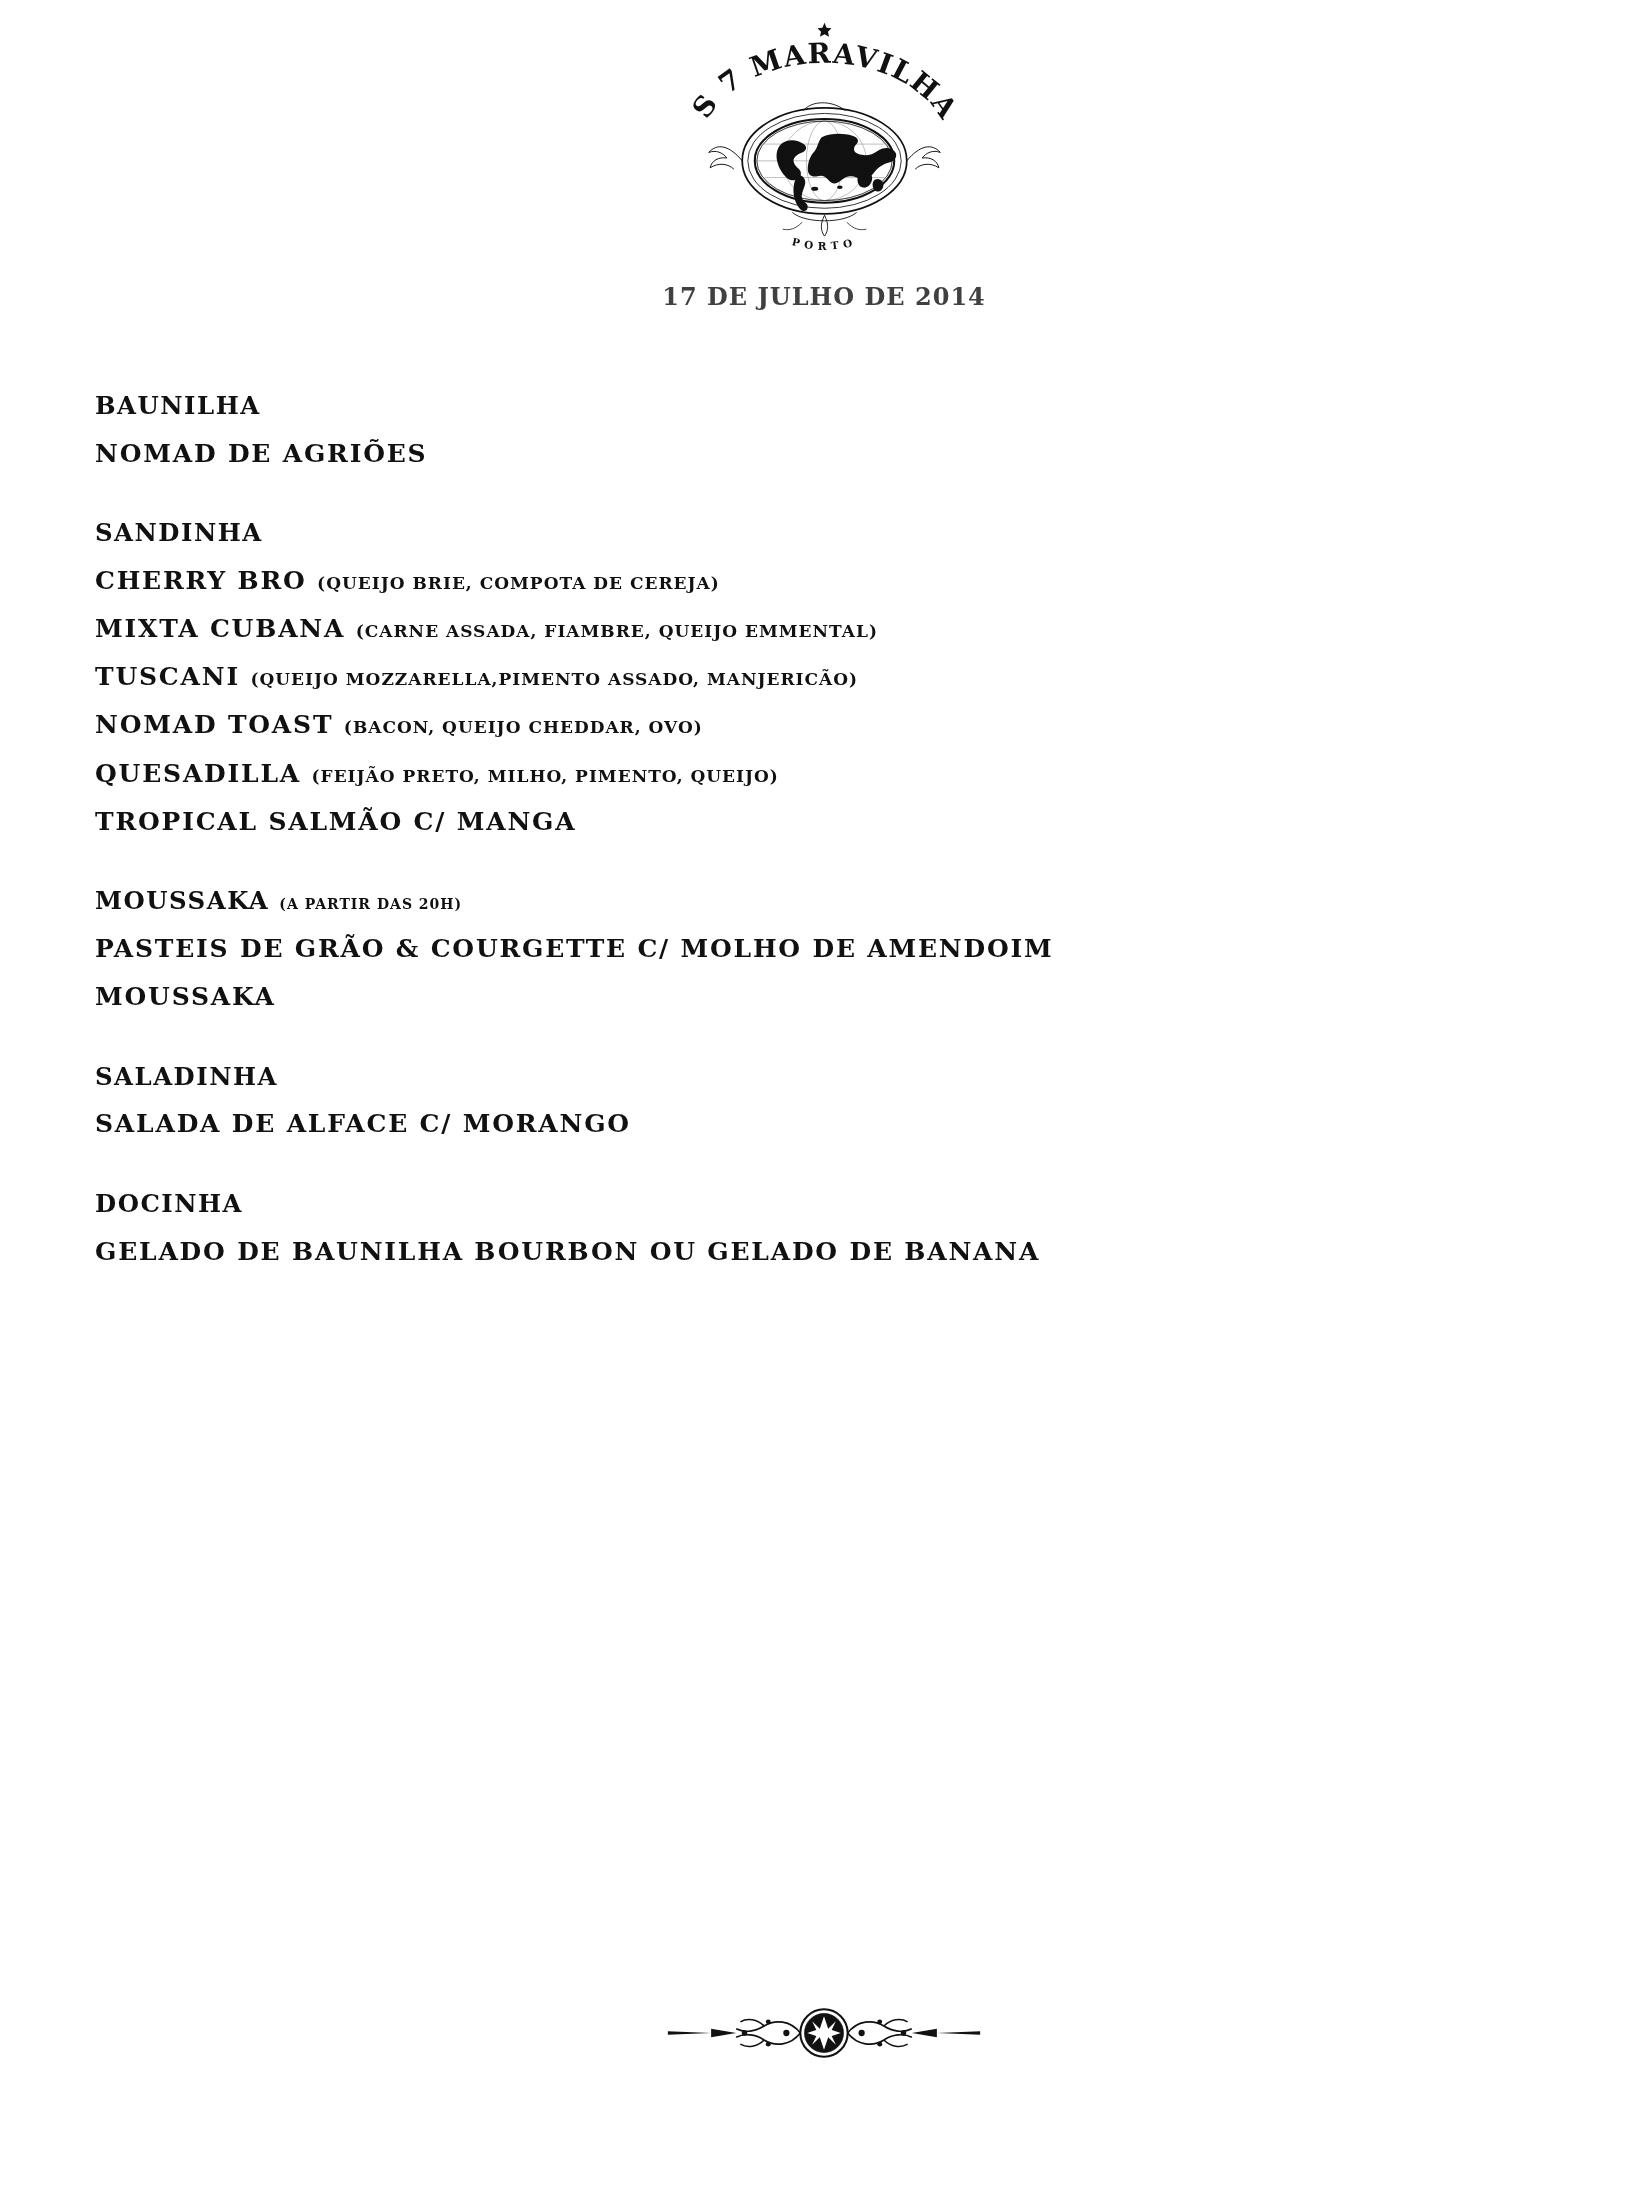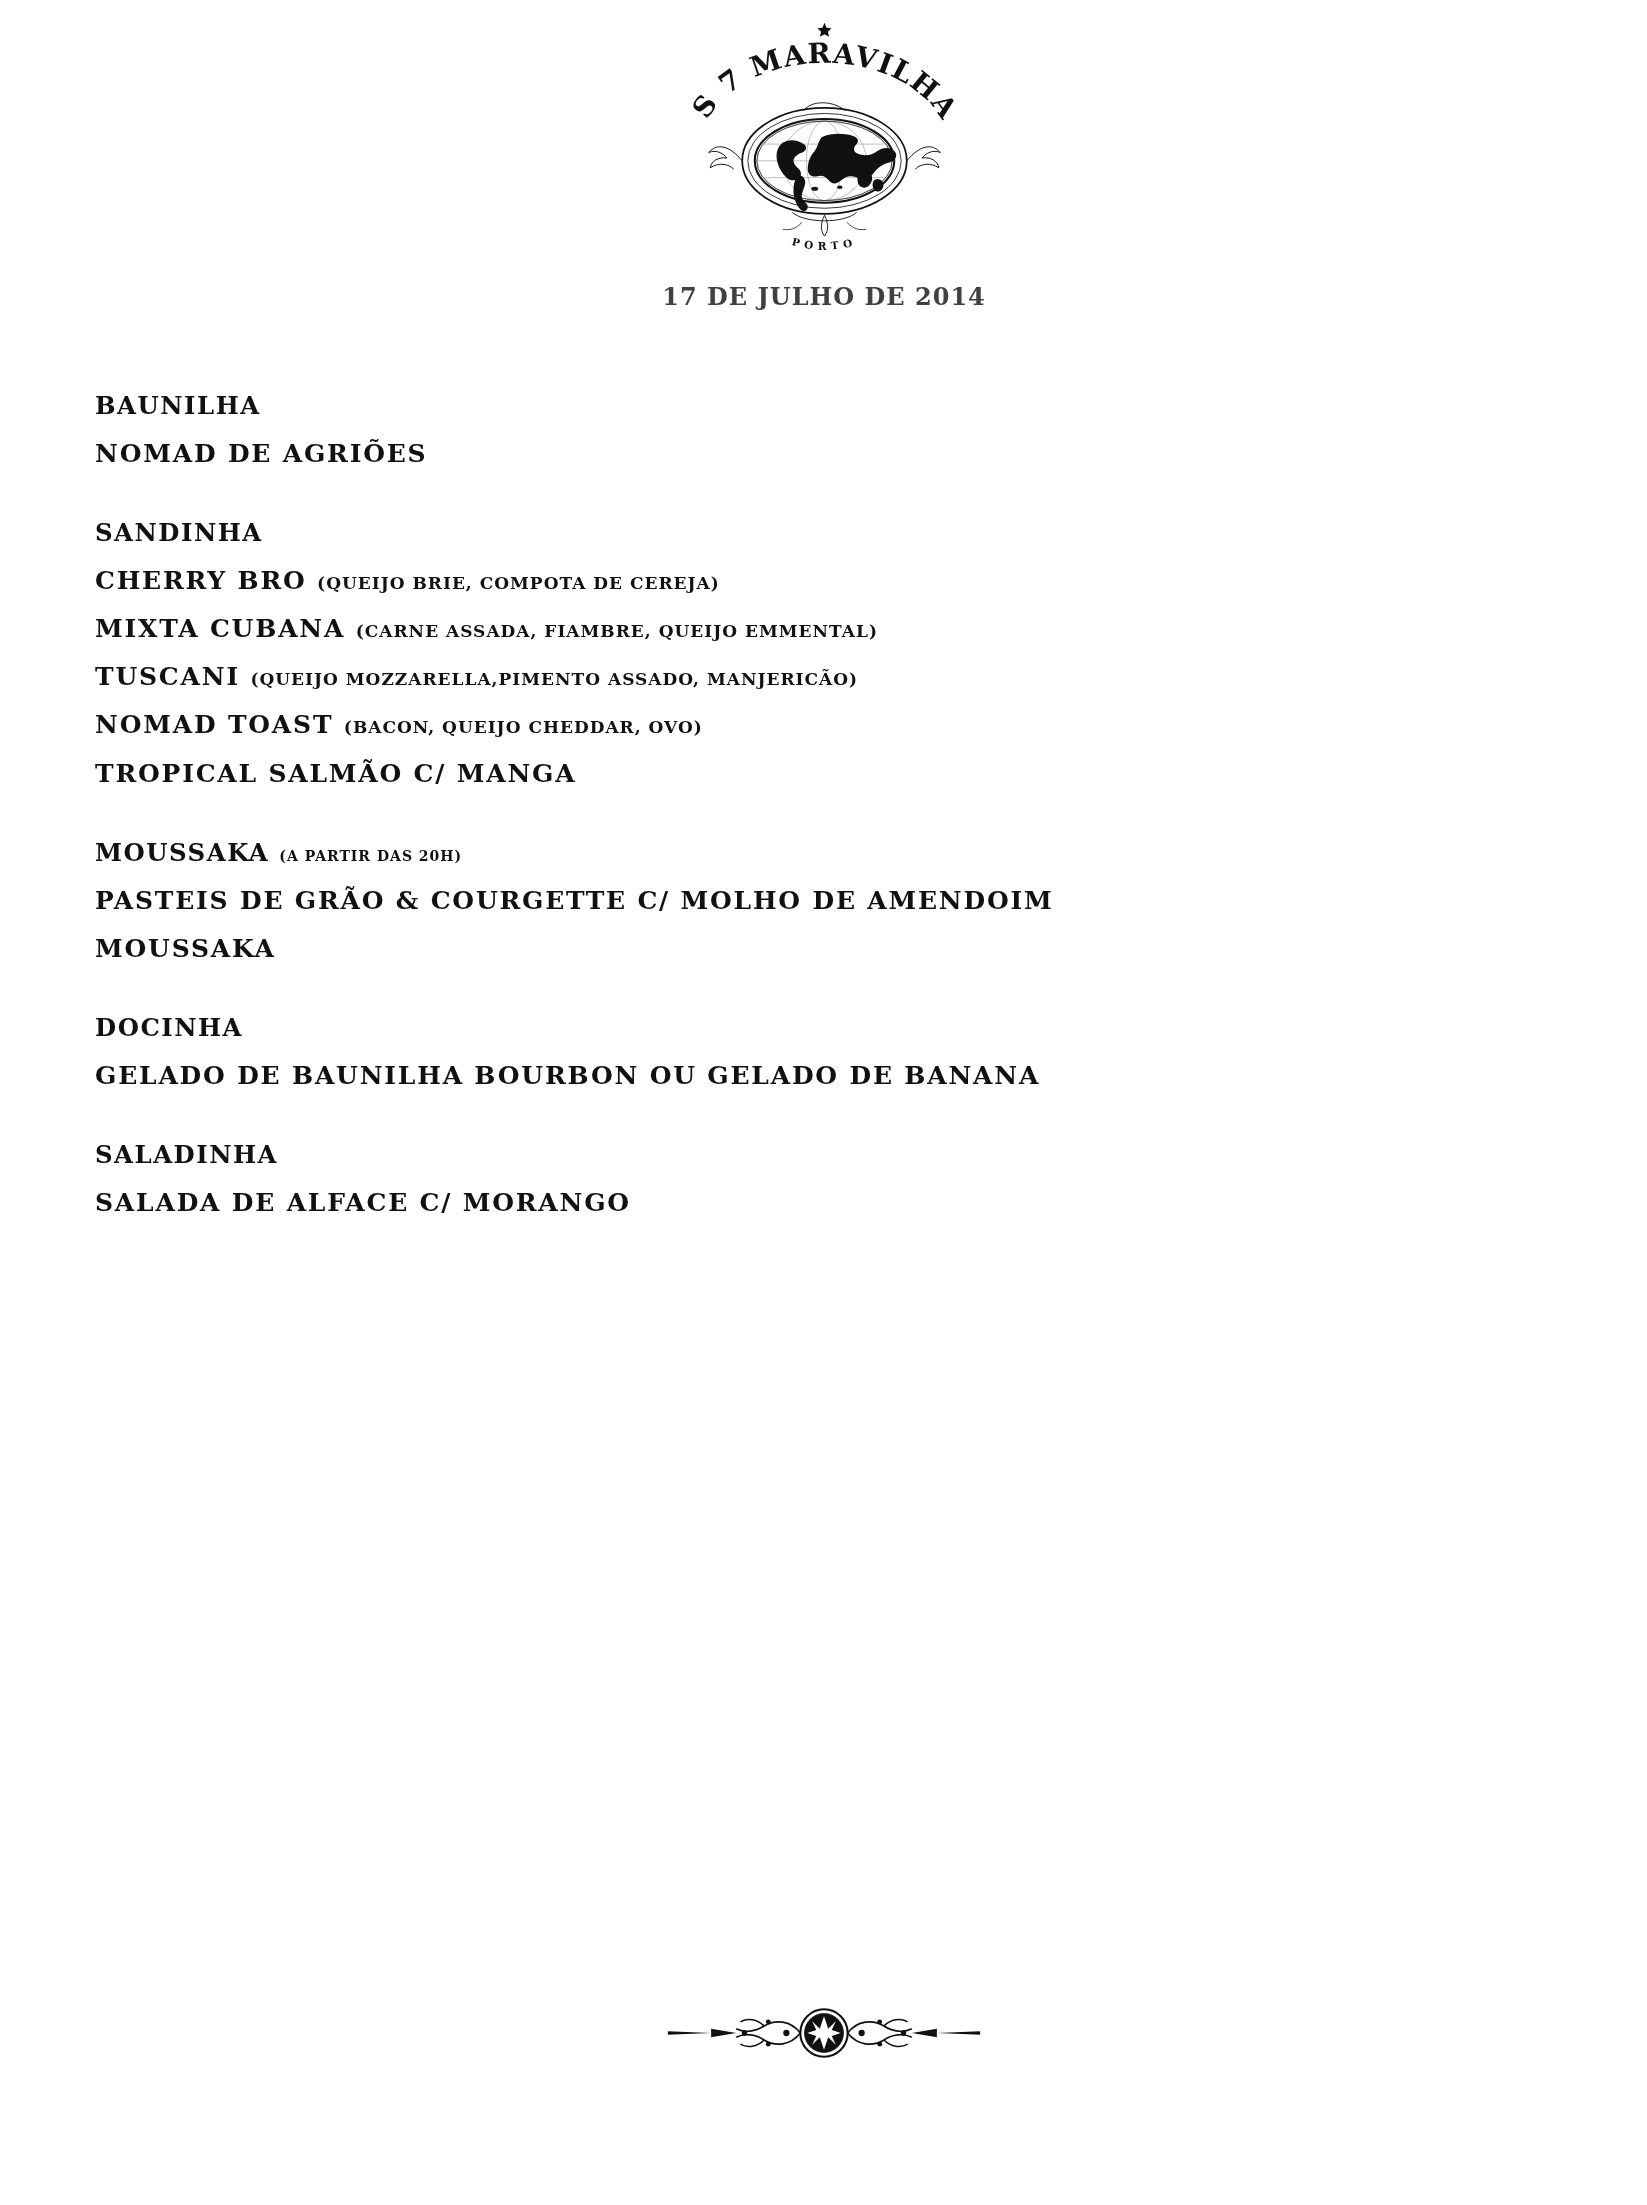--- a/index.html
+++ b/index.html
@@ -188,52 +188,56 @@
     </div>
     <div class="item">
       <span>TUSCANI</span>
       <span class="desc">(QUEIJO MOZZARELLA,PIMENTO ASSADO, MANJERICÃO)</span>
     </div>
     <div class="item">
       <span>NOMAD TOAST</span>
       <span class="desc">(BACON, QUEIJO CHEDDAR, OVO)</span>
     </div>
     <div class="item">
+      <span>QUESADILLA</span>
+      <span class="desc">(FEIJÃO PRETO, MILHO, PIMENTO, QUEIJO)</span>
+    </div>
+    <div class="item">
       <span>TROPICAL SALMÃO C/ MANGA</span>
     </div>
   </div>
 
   <div class="section">
     <div class="section-title">
       <span>MOUSSAKA</span>
       <span class="note">(A PARTIR DAS 20H)</span>
     </div>
     <div class="item">
       <span>PASTEIS DE GRÃO &amp; COURGETTE C/ MOLHO DE AMENDOIM</span>
     </div>
     <div class="item">
       <span>MOUSSAKA</span>
     </div>
   </div>
 
   <div class="section">
     <div class="section-title">
+      <span>SALADINHA</span>
+    </div>
+    <div class="item">
+      <span>SALADA DE ALFACE C/ MORANGO</span>
+    </div>
+  </div>
+
+  <div class="section">
+    <div class="section-title">
       <span>DOCINHA</span>
     </div>
     <div class="item">
       <span>GELADO DE BAUNILHA BOURBON OU GELADO DE BANANA</span>
-    </div>
-  </div>
-
-  <div class="section">
-    <div class="section-title">
-      <span>SALADINHA</span>
-    </div>
-    <div class="item">
-      <span>SALADA DE ALFACE C/ MORANGO</span>
     </div>
   </div>
 
 </div>
 
 <div class="footer-ornament">
   <svg width="446" height="84" viewBox="0 0 640 120" xmlns="http://www.w3.org/2000/svg">
     <g stroke="#111" fill="#111">
 
       <circle cx="320" cy="60" r="34" fill="none" stroke-width="3"></circle>

